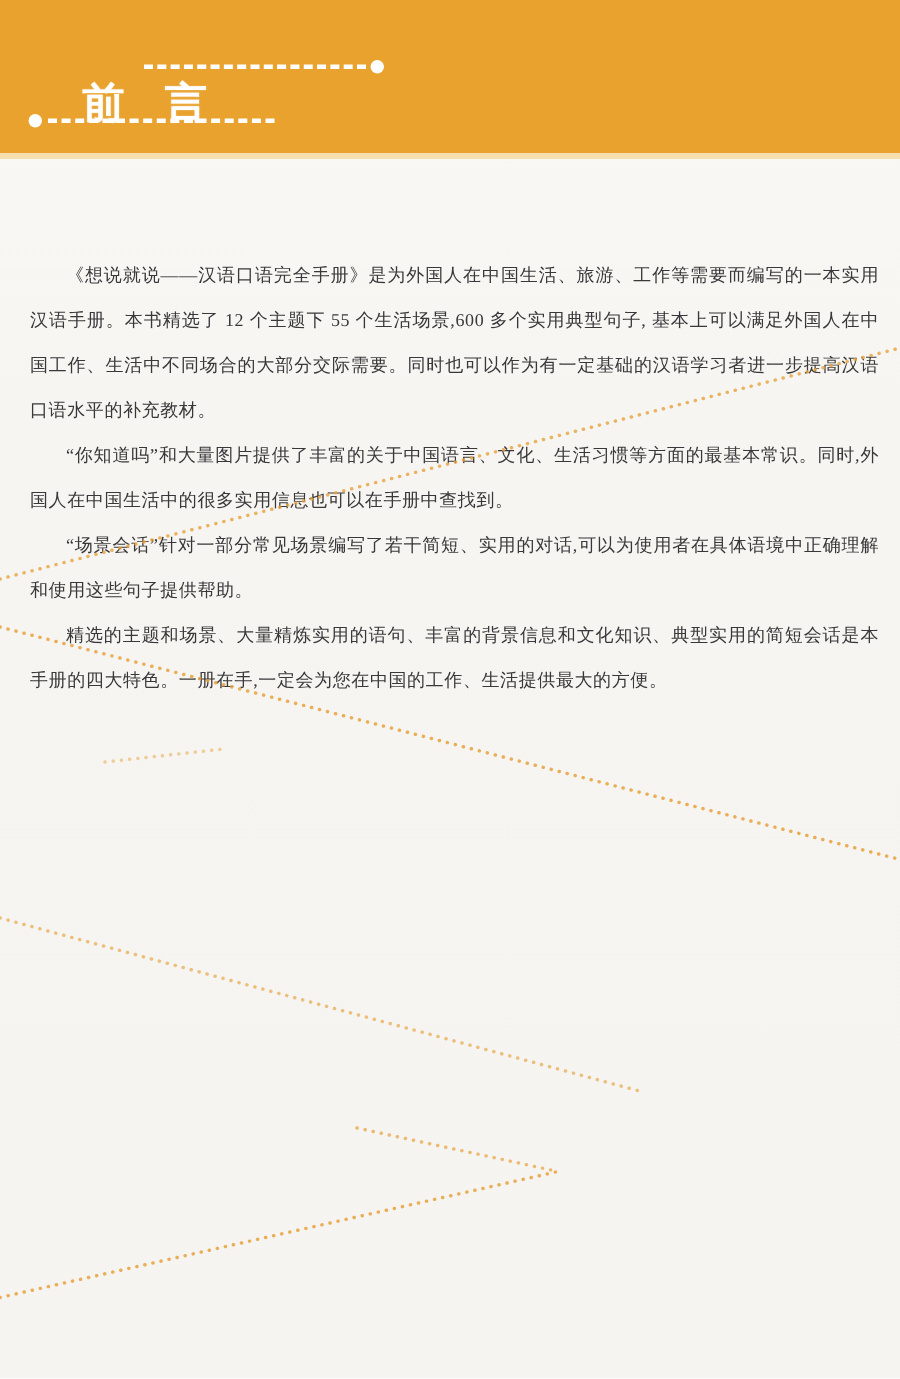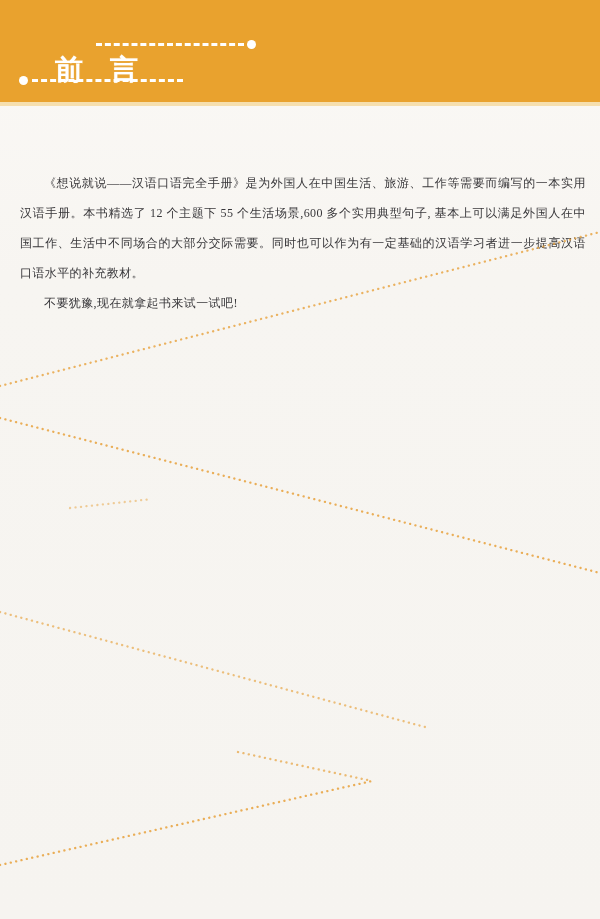--- a/index.html
+++ b/index.html
@@ -81,16 +81,18 @@
       <line x1="0" y1="418" x2="600" y2="573" stroke-dasharray="0.1 5.4" opacity="0.85"></line>
       <line x1="70" y1="508" x2="152" y2="499" stroke-dasharray="0.1 5.4" opacity="0.5"></line>
       <line x1="0" y1="612" x2="425" y2="727" stroke-dasharray="0.1 5.4" opacity="0.65"></line>
       <line x1="238" y1="752" x2="372" y2="781" stroke-dasharray="0.1 5.4" opacity="0.7"></line>
       <line x1="0" y1="865" x2="372" y2="781" stroke-dasharray="0.1 5.4" opacity="0.85"></line>
     </g>
   </svg>
 
   <div class="content">
     <p>《想说就说——汉语口语完全手册》是为外国人在中国生活、旅游、工作等需要而编写的一本实用汉语手册。本书精选了 12 个主题下 55 个生活场景,600 多个实用典型句子, 基本上可以满足外国人在中国工作、生活中不同场合的大部分交际需要。同时也可以作为有一定基础的汉语学习者进一步提高汉语口语水平的补充教材。</p>
-    <p>不要犹豫,现在就拿起书来试一试吧!</p>
+    <p>“你知道吗”和大量图片提供了丰富的关于中国语言、文化、生活习惯等方面的最基本常识。同时,外国人在中国生活中的很多实用信息也可以在手册中查找到。</p>
+    <p>“场景会话”针对一部分常见场景编写了若干简短、实用的对话,可以为使用者在具体语境中正确理解和使用这些句子提供帮助。</p>
+    <p>精选的主题和场景、大量精炼实用的语句、丰富的背景信息和文化知识、典型实用的简短会话是本手册的四大特色。一册在手,一定会为您在中国的工作、生活提供最大的方便。</p>
   </div>
 
 </div>
 
 </body></html>

